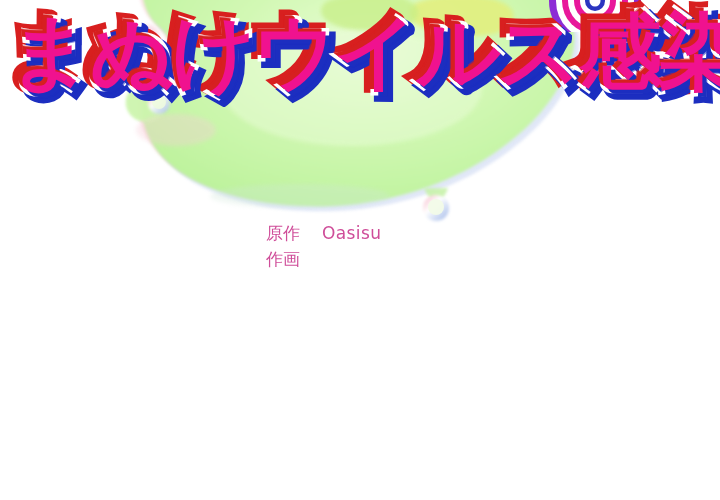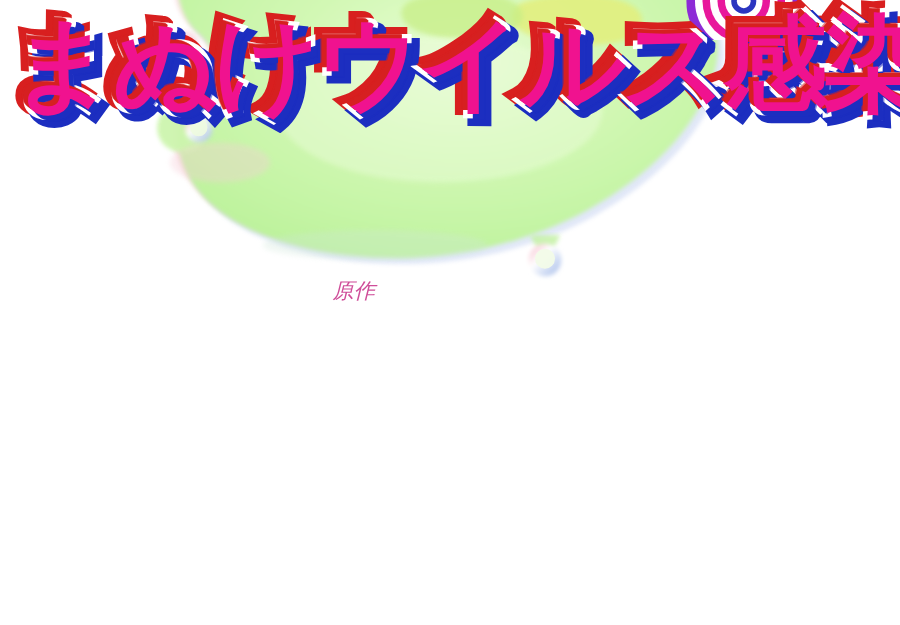--- a/index.html
+++ b/index.html
@@ -114,21 +114,20 @@
   }
   .credit-row {
     display: flex;
     align-items: baseline;
     white-space: nowrap;
   }
   .credit-role {
     width: 56px;
     font-size: 17px;
     color: #cf4d99;
-    font-style: italic;
   }
   .credit-name {
     font-size: 17px;
     color: #cf4d99;
     letter-spacing: 0.4px;
   }
 </style>
 </head>
 <body>
 
@@ -229,18 +228,20 @@
 
   <div class="title-wrap">
     <div class="title-shadow-red">まぬけウイルス感染中</div>
     <div class="title-shadow-blue">まぬけウイルス感染中</div>
     <div class="title">まぬけウイルス感染中</div>
   </div>
 
   <div class="credits">
     <div class="credit-row">
       <span class="credit-role">原作</span>
+      <span class="credit-name">Oasisu</span>
     </div>
     <div class="credit-row">
+      <span class="credit-role">作画</span>
     </div>
   </div>
 
 </div>
 
 </body></html>

